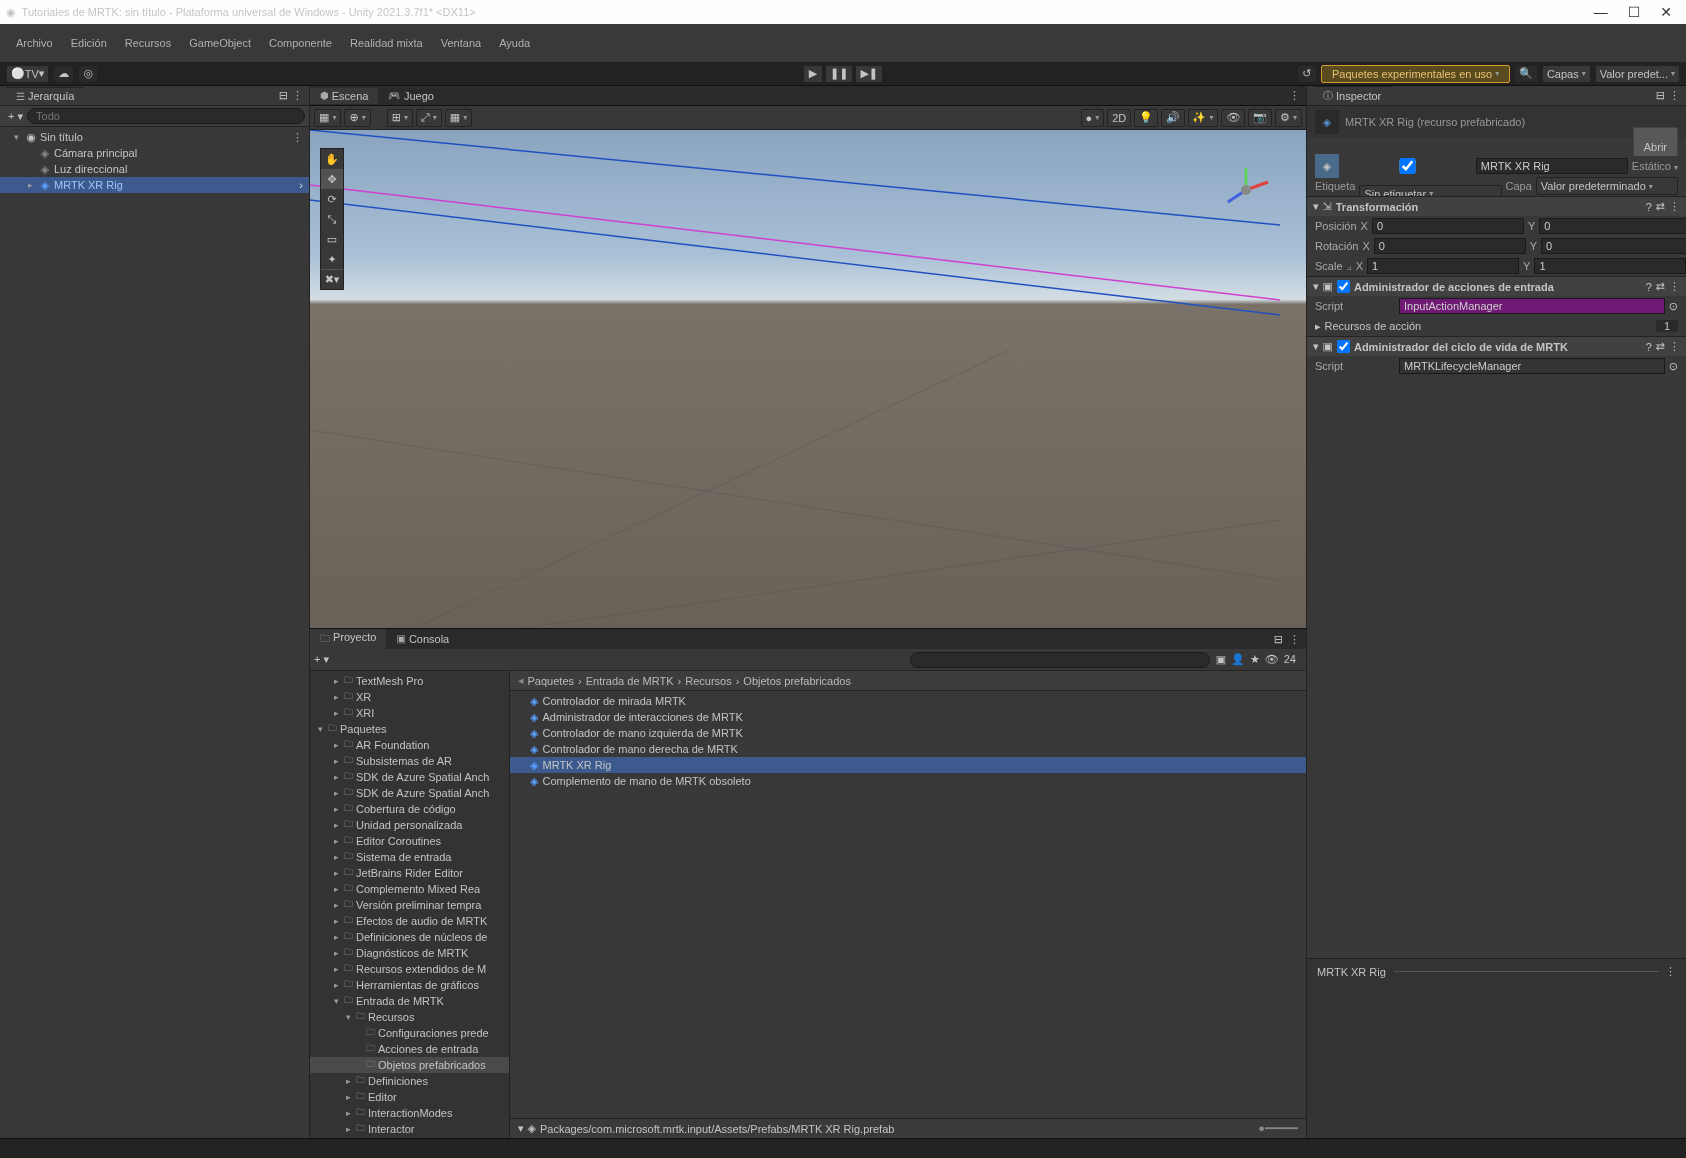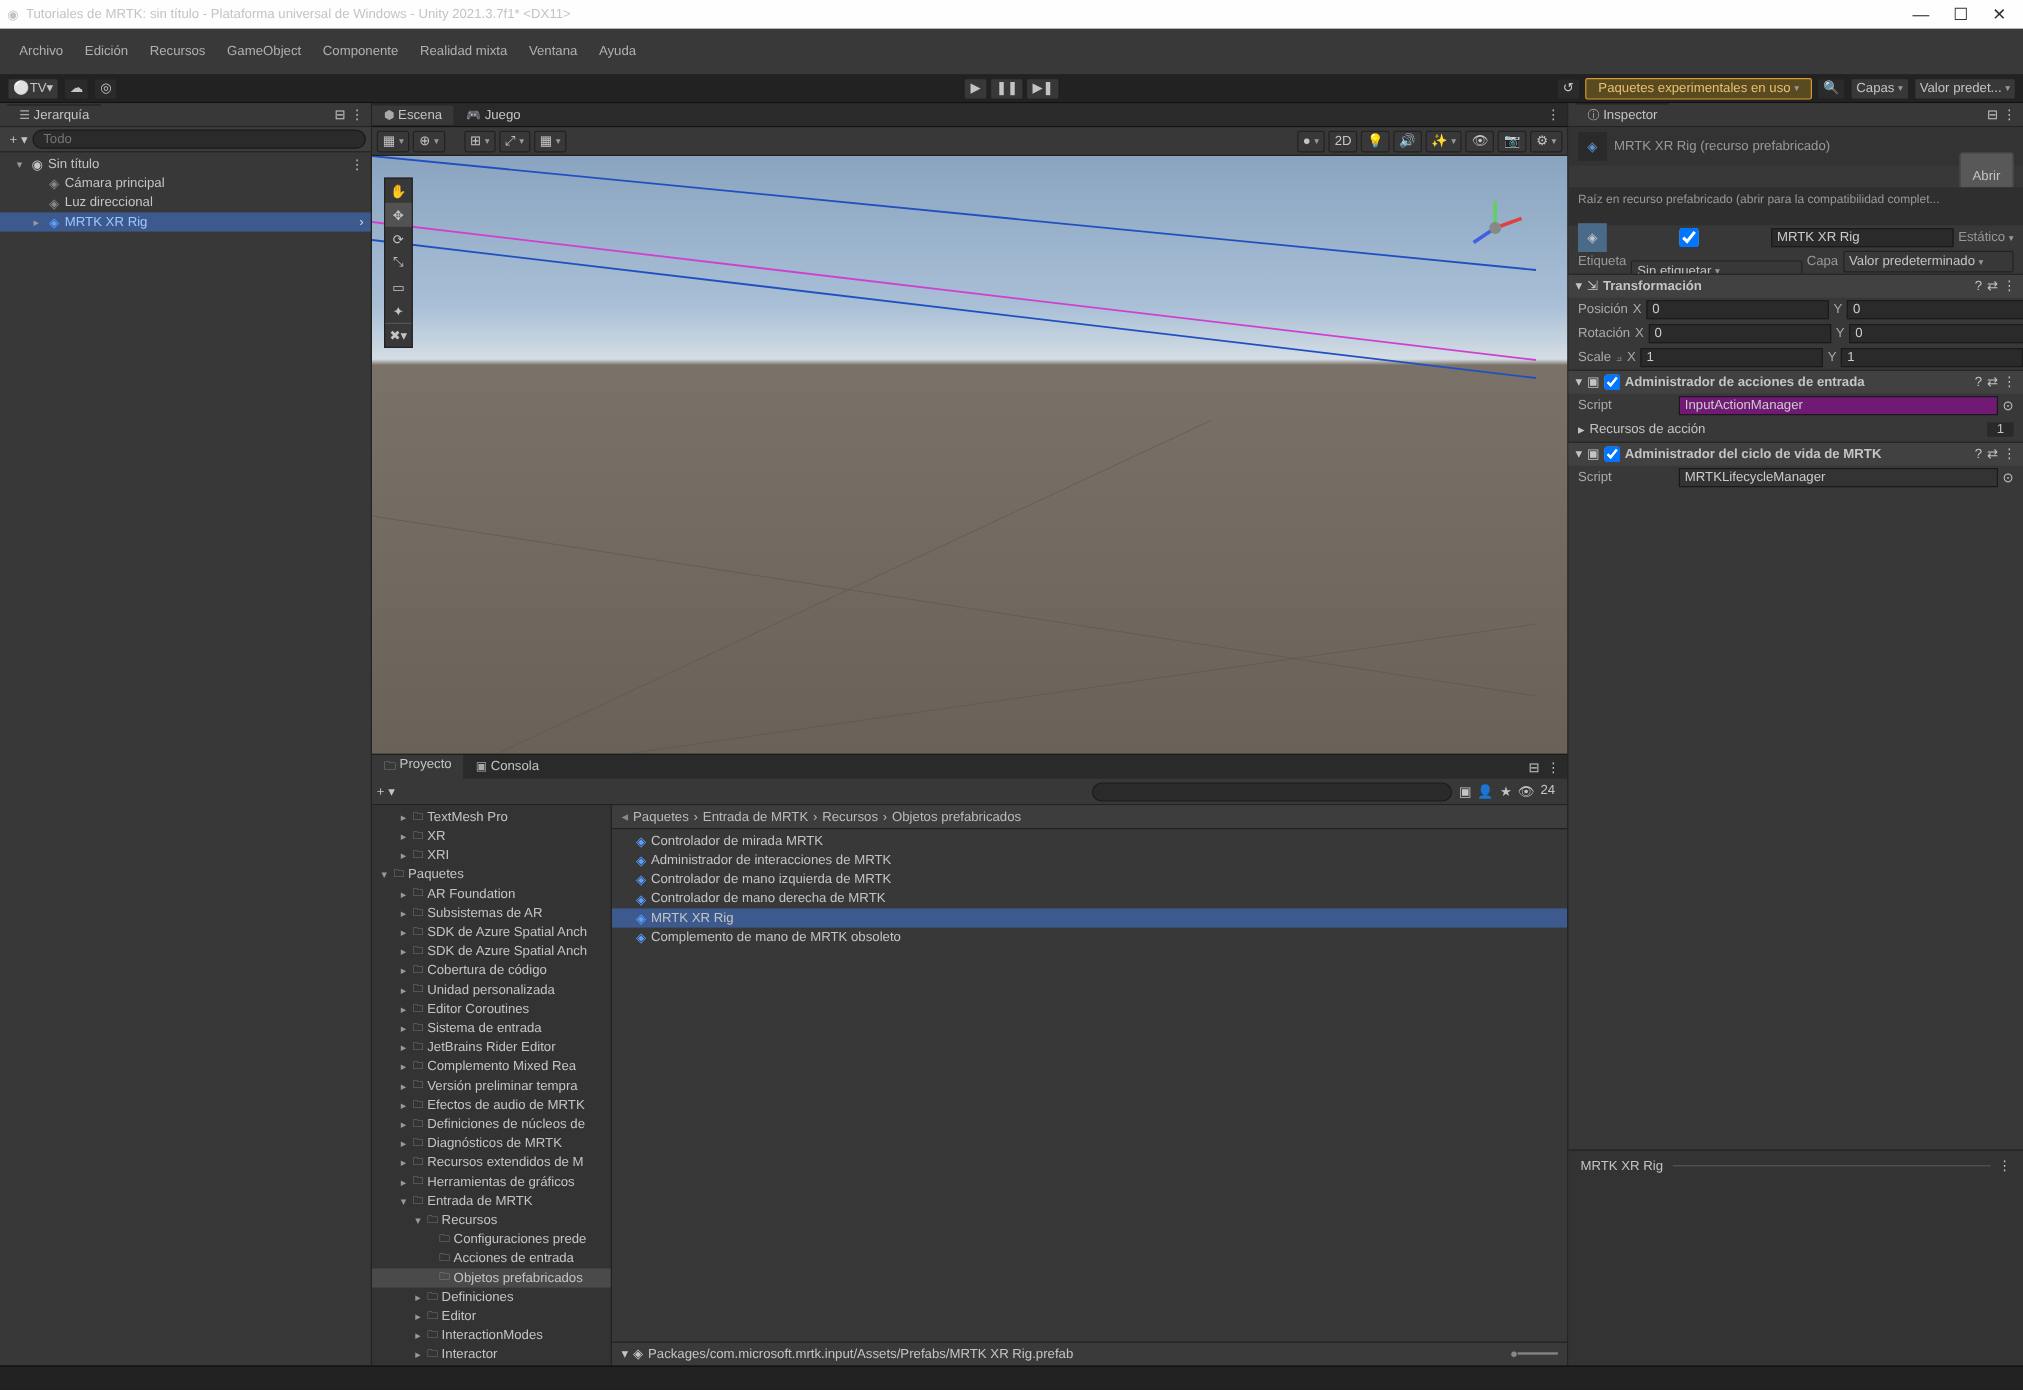--- a/index.html
+++ b/index.html
@@ -456,23 +456,20 @@
         <span>⋮</span>
       </div>
     </div>
     <div class="insp-header" style="background:#333;">
       <span style="width:24px;height:24px;background:#2a2a2a;display:flex;align-items:center;justify-content:center;color:#5a8fd0;">◈</span>
       <span style="flex:1;color:#999;">MRTK XR Rig (recurso prefabricado)</span>
     </div>
     <div style="text-align:right;padding:3px 8px;">
       <span class="btn-open">Abrir</span>
     </div>
-    <div style="background:#2f2f2f;padding:4px 8px;height:32px;">
-      <span style="color:#999;font-size:10px;">Raíz en recurso prefabricado (abrir para la compatibilidad complet...</span>
-    </div>
     <div class="insp-row" style="background:#383838;">
       <span style="width:24px;height:24px;background:#4a6a8a;display:flex;align-items:center;justify-content:center;">◈</span>
       <input type="checkbox" checked="" style="">
       <input style="flex: 1 1 0%;" value="MRTK XR Rig">
       <span class="dd-arrow" style="color:#999;">Estático</span>
     </div>
     <div class="insp-row">
       <span style="color:#999;">Etiqueta</span>
       <span class="tb-btn dd-arrow" style="flex:1;justify-content:flex-start;margin-top:15px;">Sin etiquetar</span>
       <span style="color:#999;">Capa</span>

